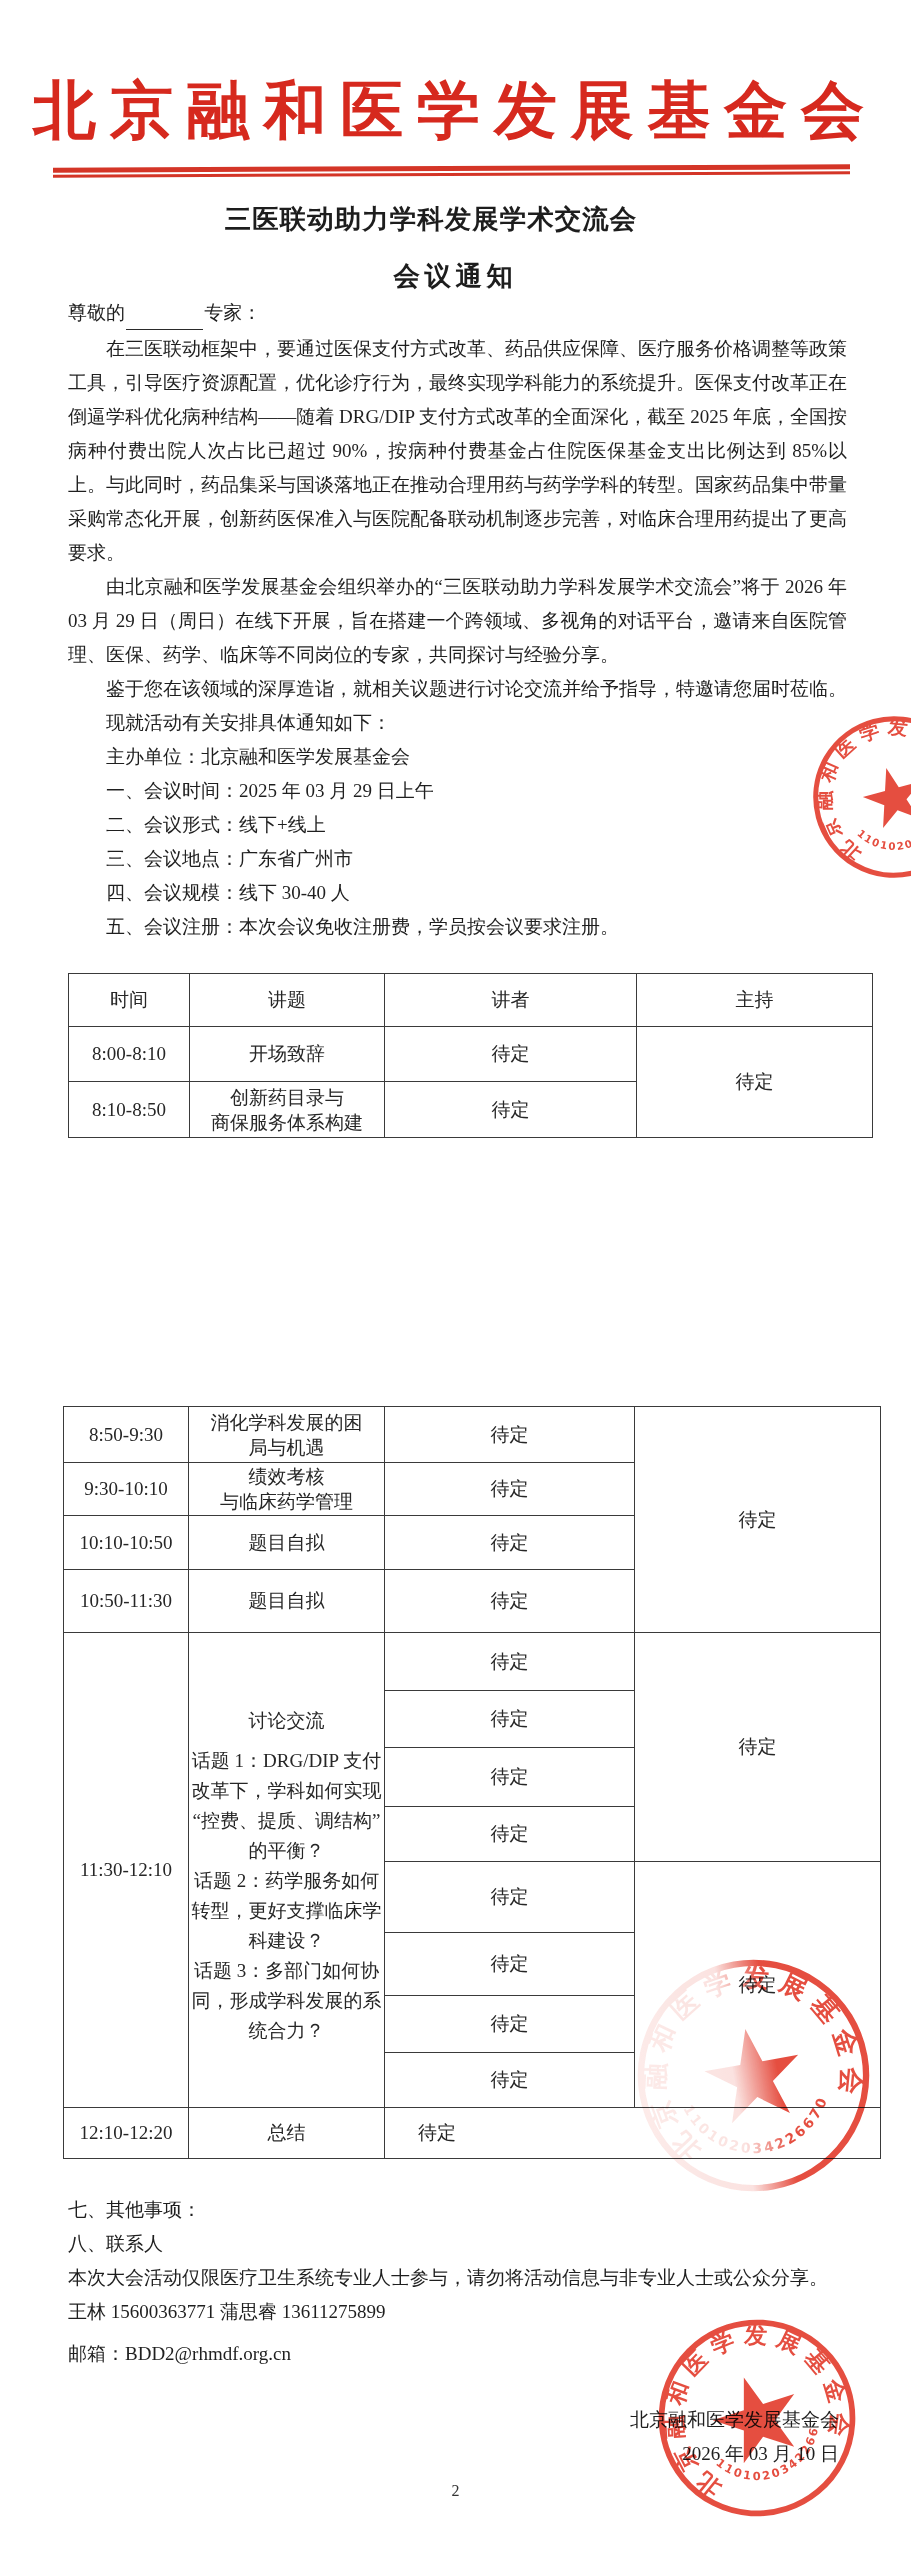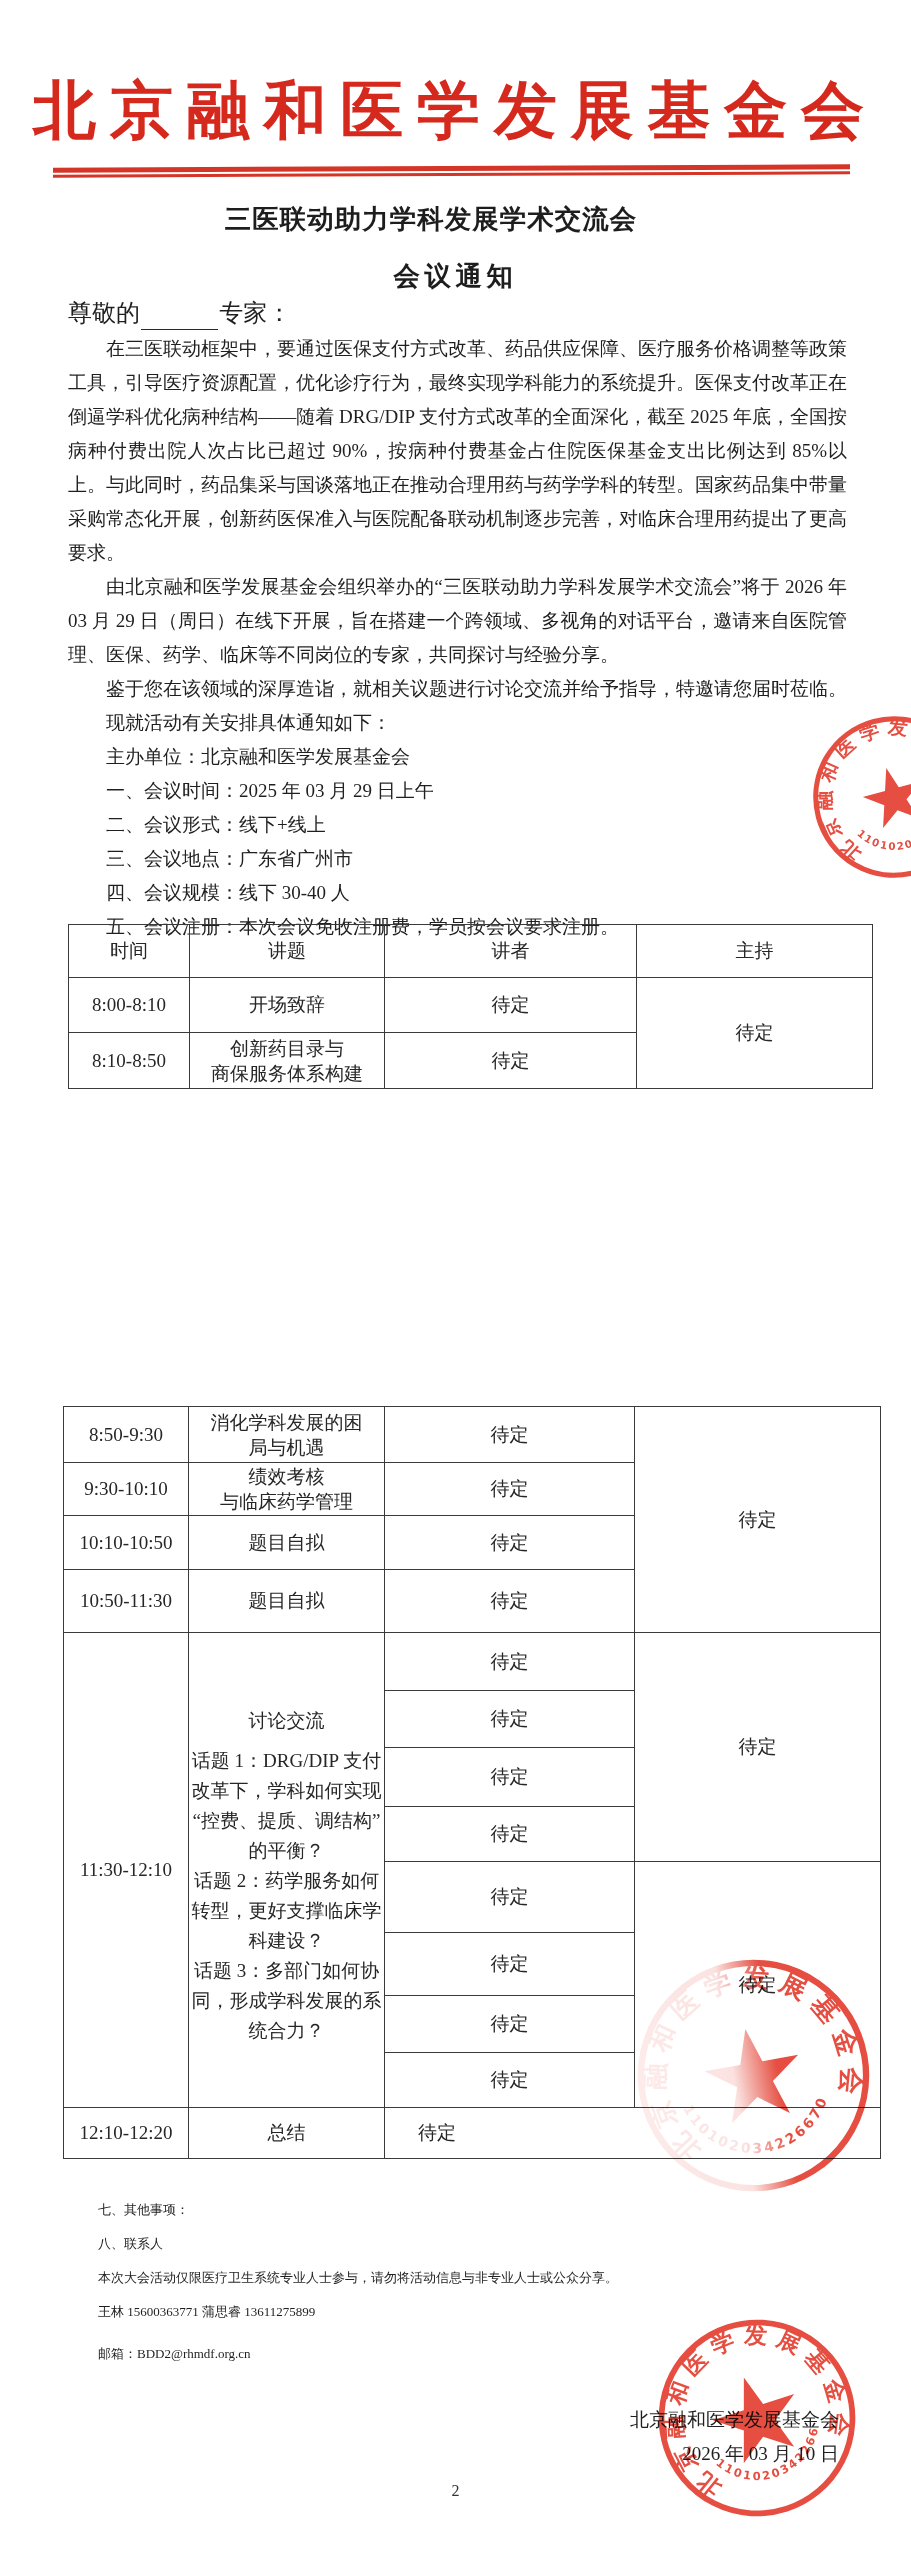--- a/index.html
+++ b/index.html
@@ -7,33 +7,33 @@
        font-family:"Liberation Serif","DejaVu Serif",serif;color:#222;}
   .abs{position:absolute;}
   .org-title{left:0;top:68px;width:911px;text-align:center;
        font-size:63px;font-weight:700;color:#d6291e;letter-spacing:13.8px;white-space:nowrap;}
   .rule-wrap{left:53px;top:166px;width:797px;transform:rotate(-0.25deg);}
   .rule-thick{height:4.6px;background:#d43527;}
   .rule-gap{height:2.9px;background:transparent;}
   .rule-thin{height:2.3px;background:#d43527;}
   .subtitle{left:0;top:202px;width:862px;text-align:center;font-size:26.4px;font-weight:700;color:#1d1d1d;letter-spacing:1.1px;}
   .doc-type{left:0;top:259px;width:911px;text-align:center;font-size:26.4px;font-weight:700;color:#1d1d1d;letter-spacing:4.6px;}
-  .greeting{left:68px;top:296px;width:786px;font-size:24px;line-height:34px;color:#1f1f1f;}
+  .greeting{left:68px;top:296px;width:786px;font-size:19px;line-height:34px;color:#1f1f1f;}
   .blank-line{display:inline-block;width:77px;border-bottom:1.7px solid #2a2a2a;height:20.7px;vertical-align:bottom;margin:0 1.1px;}
   .flow{left:68px;top:332px;width:779px;font-size:19px;line-height:34px;color:#1f1f1f;text-align:justify;}
   .flow p{margin:0;text-indent:38px;}
   .items div{text-indent:38px;}
   .sched{position:absolute;border-collapse:collapse;table-layout:fixed;font-size:19px;color:#262626;}
   .sched td,.sched th{border:1.7px solid #3a3a3a;text-align:center;vertical-align:middle;font-weight:normal;padding:0;}
   .preline{white-space:pre-line;}
   .two-line{line-height:25px;}
   .topic-cell{line-height:30px;}
   .topic-title{margin-bottom:9.2px;margin-top:12px;}
   .left-cell{text-align:left !important;padding-left:33px !important;}
-  .footer-block{left:68px;top:2193px;width:786px;font-size:13px;line-height:34px;color:#1f1f1f;margin-left:30px;}
+  .footer-block{left:68px;top:2193px;width:786px;font-size:19px;line-height:34px;color:#1f1f1f;}
   .email-line{margin-top:7.5px;}
   .signature{right:72px;top:2403px;text-align:right;font-size:19px;line-height:34px;color:#1f1f1f;}
   .page-num{left:0;top:2482px;width:911px;text-align:center;font-size:16px;color:#333;}
   .seal{position:absolute;mix-blend-mode:multiply;opacity:0.9;}
   .seal text{font-family:"DejaVu Sans","Liberation Sans",sans-serif;font-weight:700;}
 </style>
 </head>
 <body>
 
 <div class="abs org-title">北京融和医学发展基金会</div>
@@ -59,21 +59,21 @@
   <p>主办单位：北京融和医学发展基金会</p>
   <div class="items">
     <div>一、会议时间：2025 年 03 月 29 日上午</div>
     <div>二、会议形式：线下+线上</div>
     <div>三、会议地点：广东省广州市</div>
     <div>四、会议规模：线下 30-40 人</div>
     <div>五、会议注册：本次会议免收注册费，学员按会议要求注册。</div>
   </div>
 </div>
 
-<table class="sched" style="left:68px;top:924px;width:805px;">
+<table class="sched" style="left:68px;top:973px;width:805px;">
   <colgroup>
       <col style="width:121px">
       <col style="width:195px">
       <col style="width:252px">
       <col style="width:236px">
     </colgroup>
   <tbody>
       <tr style="height:53px">
     <th>时间</th>
     <th>讲题</th>

